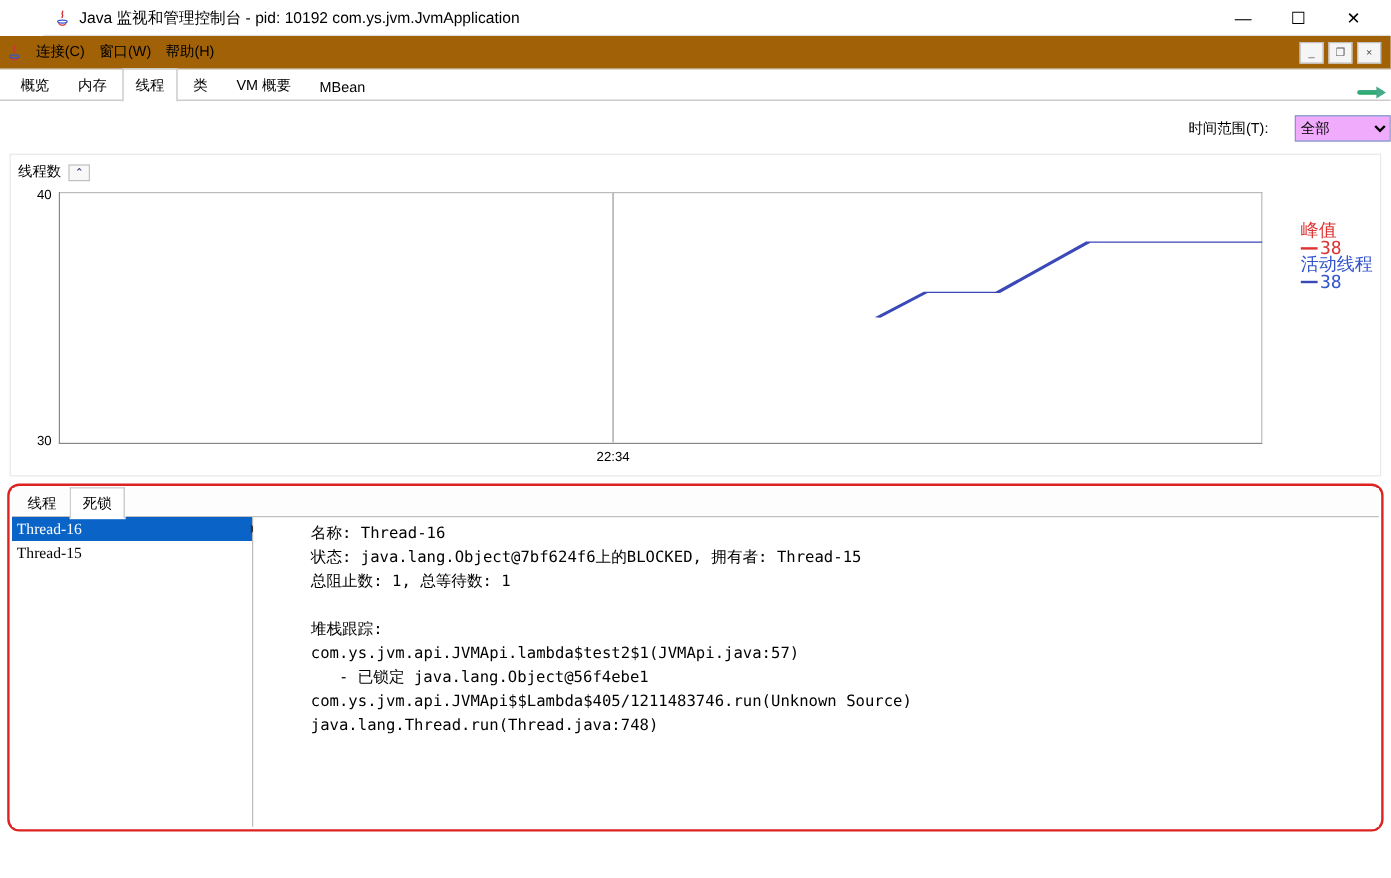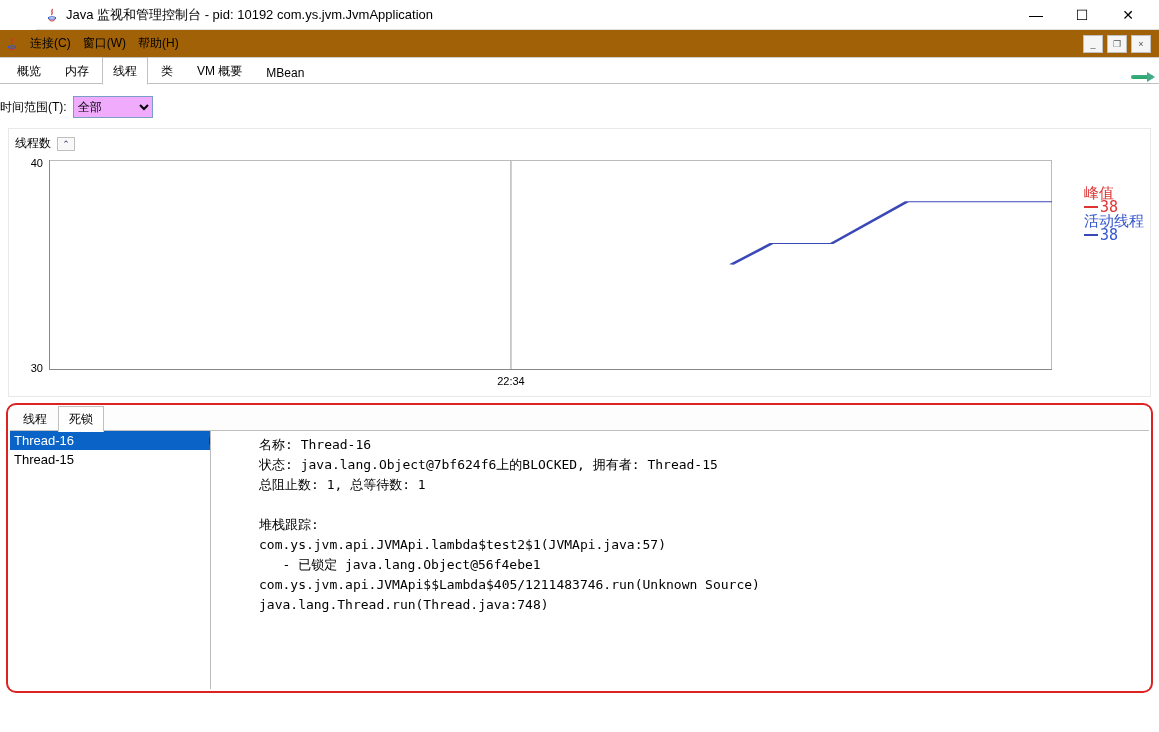--- a/index.html
+++ b/index.html
@@ -15,21 +15,21 @@
 .menu-item { padding: 4px 6px; font-size: 12px; color: #000; }
 .menubar-right { margin-left: auto; display: flex; gap: 4px; padding-right: 4px; }
 .mini-btn { width: 20px; height: 18px; border: 1px solid #c0c0c0; background: #f5f5f5; display: flex; align-items: center; justify-content: center; font-size: 9px; color: #555; }
 .tabbar { display: flex; align-items: flex-end; height: 26px; padding: 0 6px; background: #fff; border-bottom: 0; position: relative; }
 .tabbar::after { content:""; position:absolute; left:0; right:0; bottom:0; height:1px; background:#c0c0c0; z-index:0; }
 .tab { padding: 5px 10px 4px; font-size: 12px; color: #000; border: 1px solid transparent; border-bottom: none; margin-right: 2px; position: relative; z-index:1; }
 .tab.active { background: #fff; border-color: #c0c0c0; border-bottom: 1px solid #fff; margin-bottom:-1px; }
 .conn-icon { margin-left: auto; width: 22px; height: 14px; position: relative; }
 .conn-icon::before { content:""; position:absolute; left:0; top:5px; width:22px; height:4px; background: linear-gradient(#4a8, #2a6); border-radius:2px; }
 .conn-icon::after { content:""; position:absolute; right:-2px; top:2px; width:0; height:0; border-left:8px solid #4a8; border-top:5px solid transparent; border-bottom:5px solid transparent; }
-.time-range { display: flex; align-items: center; justify-content: flex-start; padding: 12px 0 6px; gap: 6px; font-size: 12px; }
+.time-range { display: flex; align-items: center; justify-content: flex-end; padding: 12px 0 6px; gap: 22px; font-size: 12px; }
 .time-select { width: 80px; height: 22px; border: 1px solid #7a9ec5; background: #f0abfc; padding: 0 0; font-size: 12px; }
 .chart-area { margin: 4px 8px 6px; border: 1px solid #e8e8e8; padding: 4px 6px 10px; position: relative; }
 .chart-header { display: flex; align-items: center; gap: 6px; padding: 2px 0 4px; }
 .chart-title { font-size: 12px; color: #000; }
 .collapse-btn { width: 18px; height: 14px; border: 1px solid #c0c0c0; background: #f8f8f8; display: flex; align-items: center; justify-content: center; font-size: 9px; color: #336; cursor: default; }
 .chart-body { display: flex; position: relative; height: 230px; }
 .y-axis { width: 34px; position: relative; }
 .y-tick { position: absolute; right: 6px; font-size: 11px; color: #000; transform: translateY(-50%); }
 .plot { flex: 1; position: relative; border-left: 1px solid #888; border-bottom: 1px solid #888; margin-bottom: 16px; margin-top: 4px; }
 .plot-border-top { position:absolute; top:0; left:0; right:0; height:1px; background:#bbb; }
@@ -43,21 +43,21 @@
 .legend-label-blue { color: #35c; }
 .legend-val-blue { color: #35c; font-family: "SimSun", monospace; }
 .legend-line { width: 14px; height: 2px; }
 .bottom-panel { margin: 2px 6px 6px; border: 2px solid #d22; border-radius: 10px; padding: 2px; }
 .bottom-inner { background: #fff; }
 .bottom-tabs { display: flex; align-items: flex-end; height: 24px; background: #fdfdfd; position: relative; padding-left: 2px; }
 .bottom-tabs::after { content:""; position:absolute; left:0; right:0; bottom:0; height:1px; background:#c0c0c0; }
 .btab { padding: 4px 10px 3px; font-size: 12px; border: 1px solid transparent; border-bottom: none; position: relative; z-index:1; }
 .btab.active { background: #fff; border-color: #c0c0c0; margin-bottom: -1px; border-bottom:1px solid #fff; }
 .bottom-content { display: flex; height: 258px; }
-.thread-list { width: 201px; border-right: 1px solid #bbb; overflow: auto; font-family: Liberation Sans, sans-serif; font-size: 13px; position: relative; }
+.thread-list { width: 201px; border-right: 1px solid #bbb; overflow: auto; font-family: Liberation Serif, serif; font-size: 13px; position: relative; }
 .thread-list::after { content:""; position:absolute; right:-3px; top:0; width:0; height:0; border-left:4px solid #333; border-top:4px solid transparent; border-bottom:4px solid transparent; top: 6px; }
 .thread-item { padding: 2px 4px; }
 .thread-item.selected { background: #0a64c8; color: #fff; }
 .thread-detail { flex: 1; padding: 4px 8px; font-family: "SimSun", monospace; font-size: 13px; color: #000; line-height: 20px; white-space: pre; overflow: auto; margin-left: 40px; }
 </style>
 </head>
 <body>
 
 <div class="titlebar">
   <span class="java-icon">

